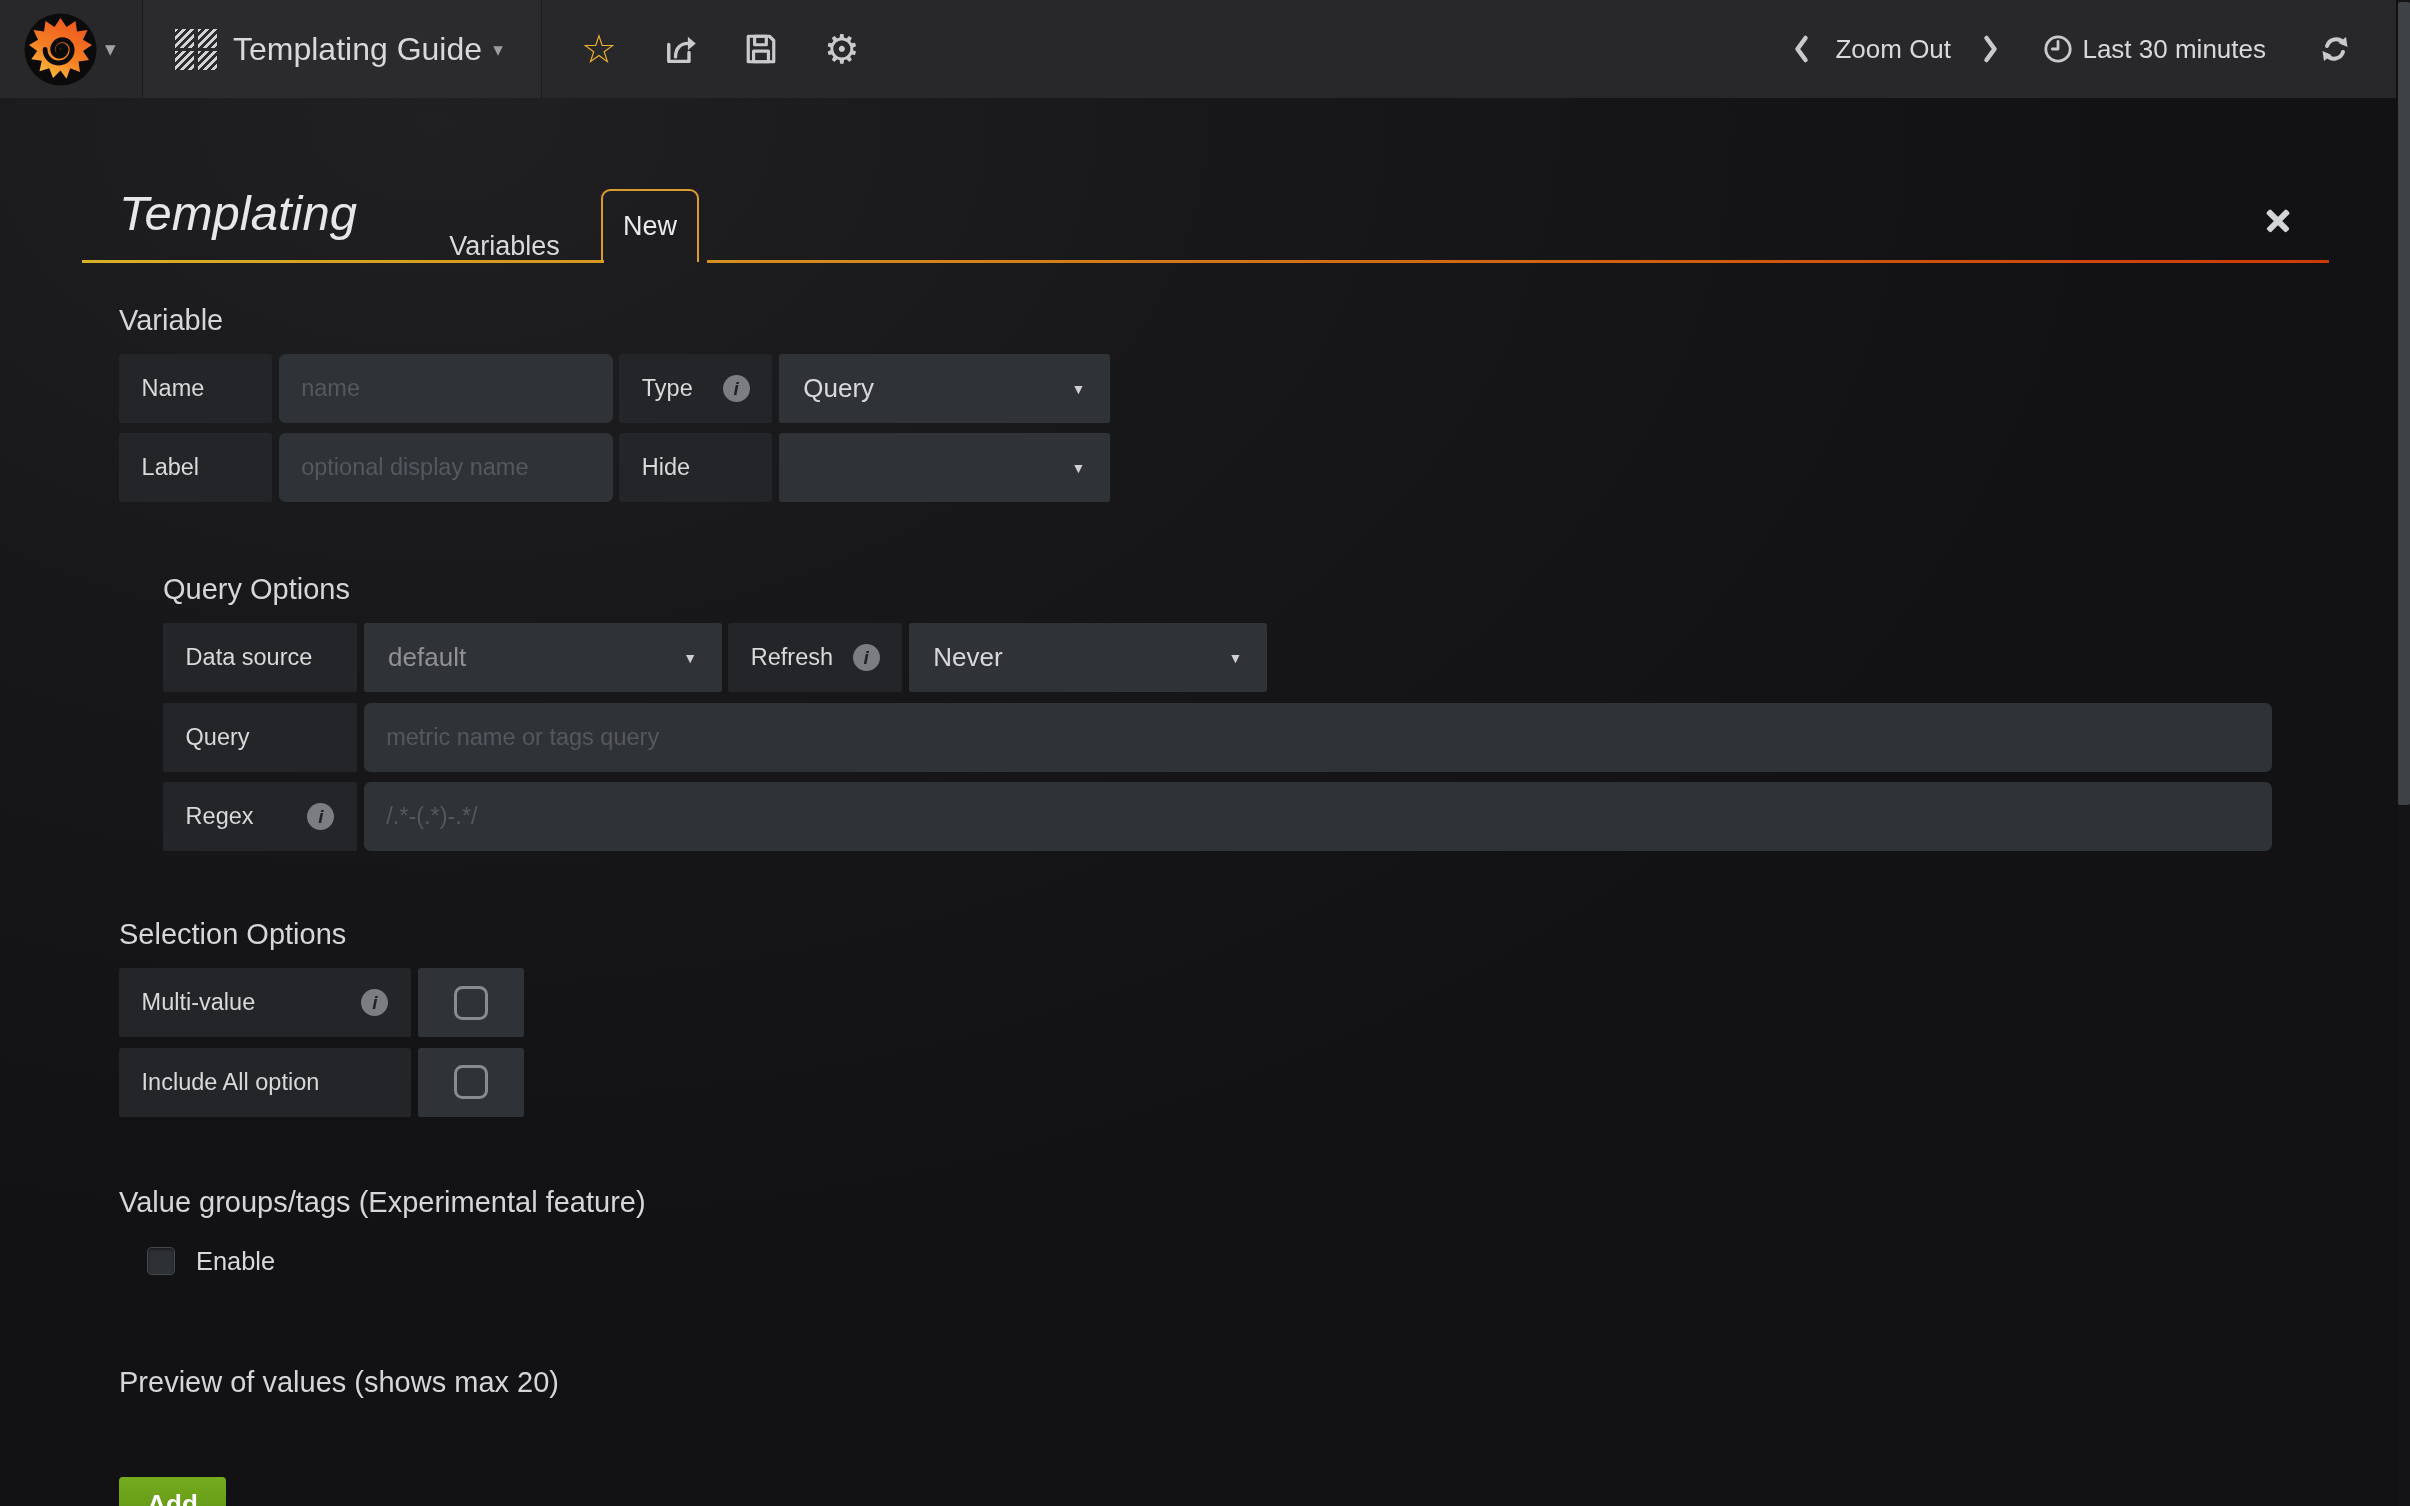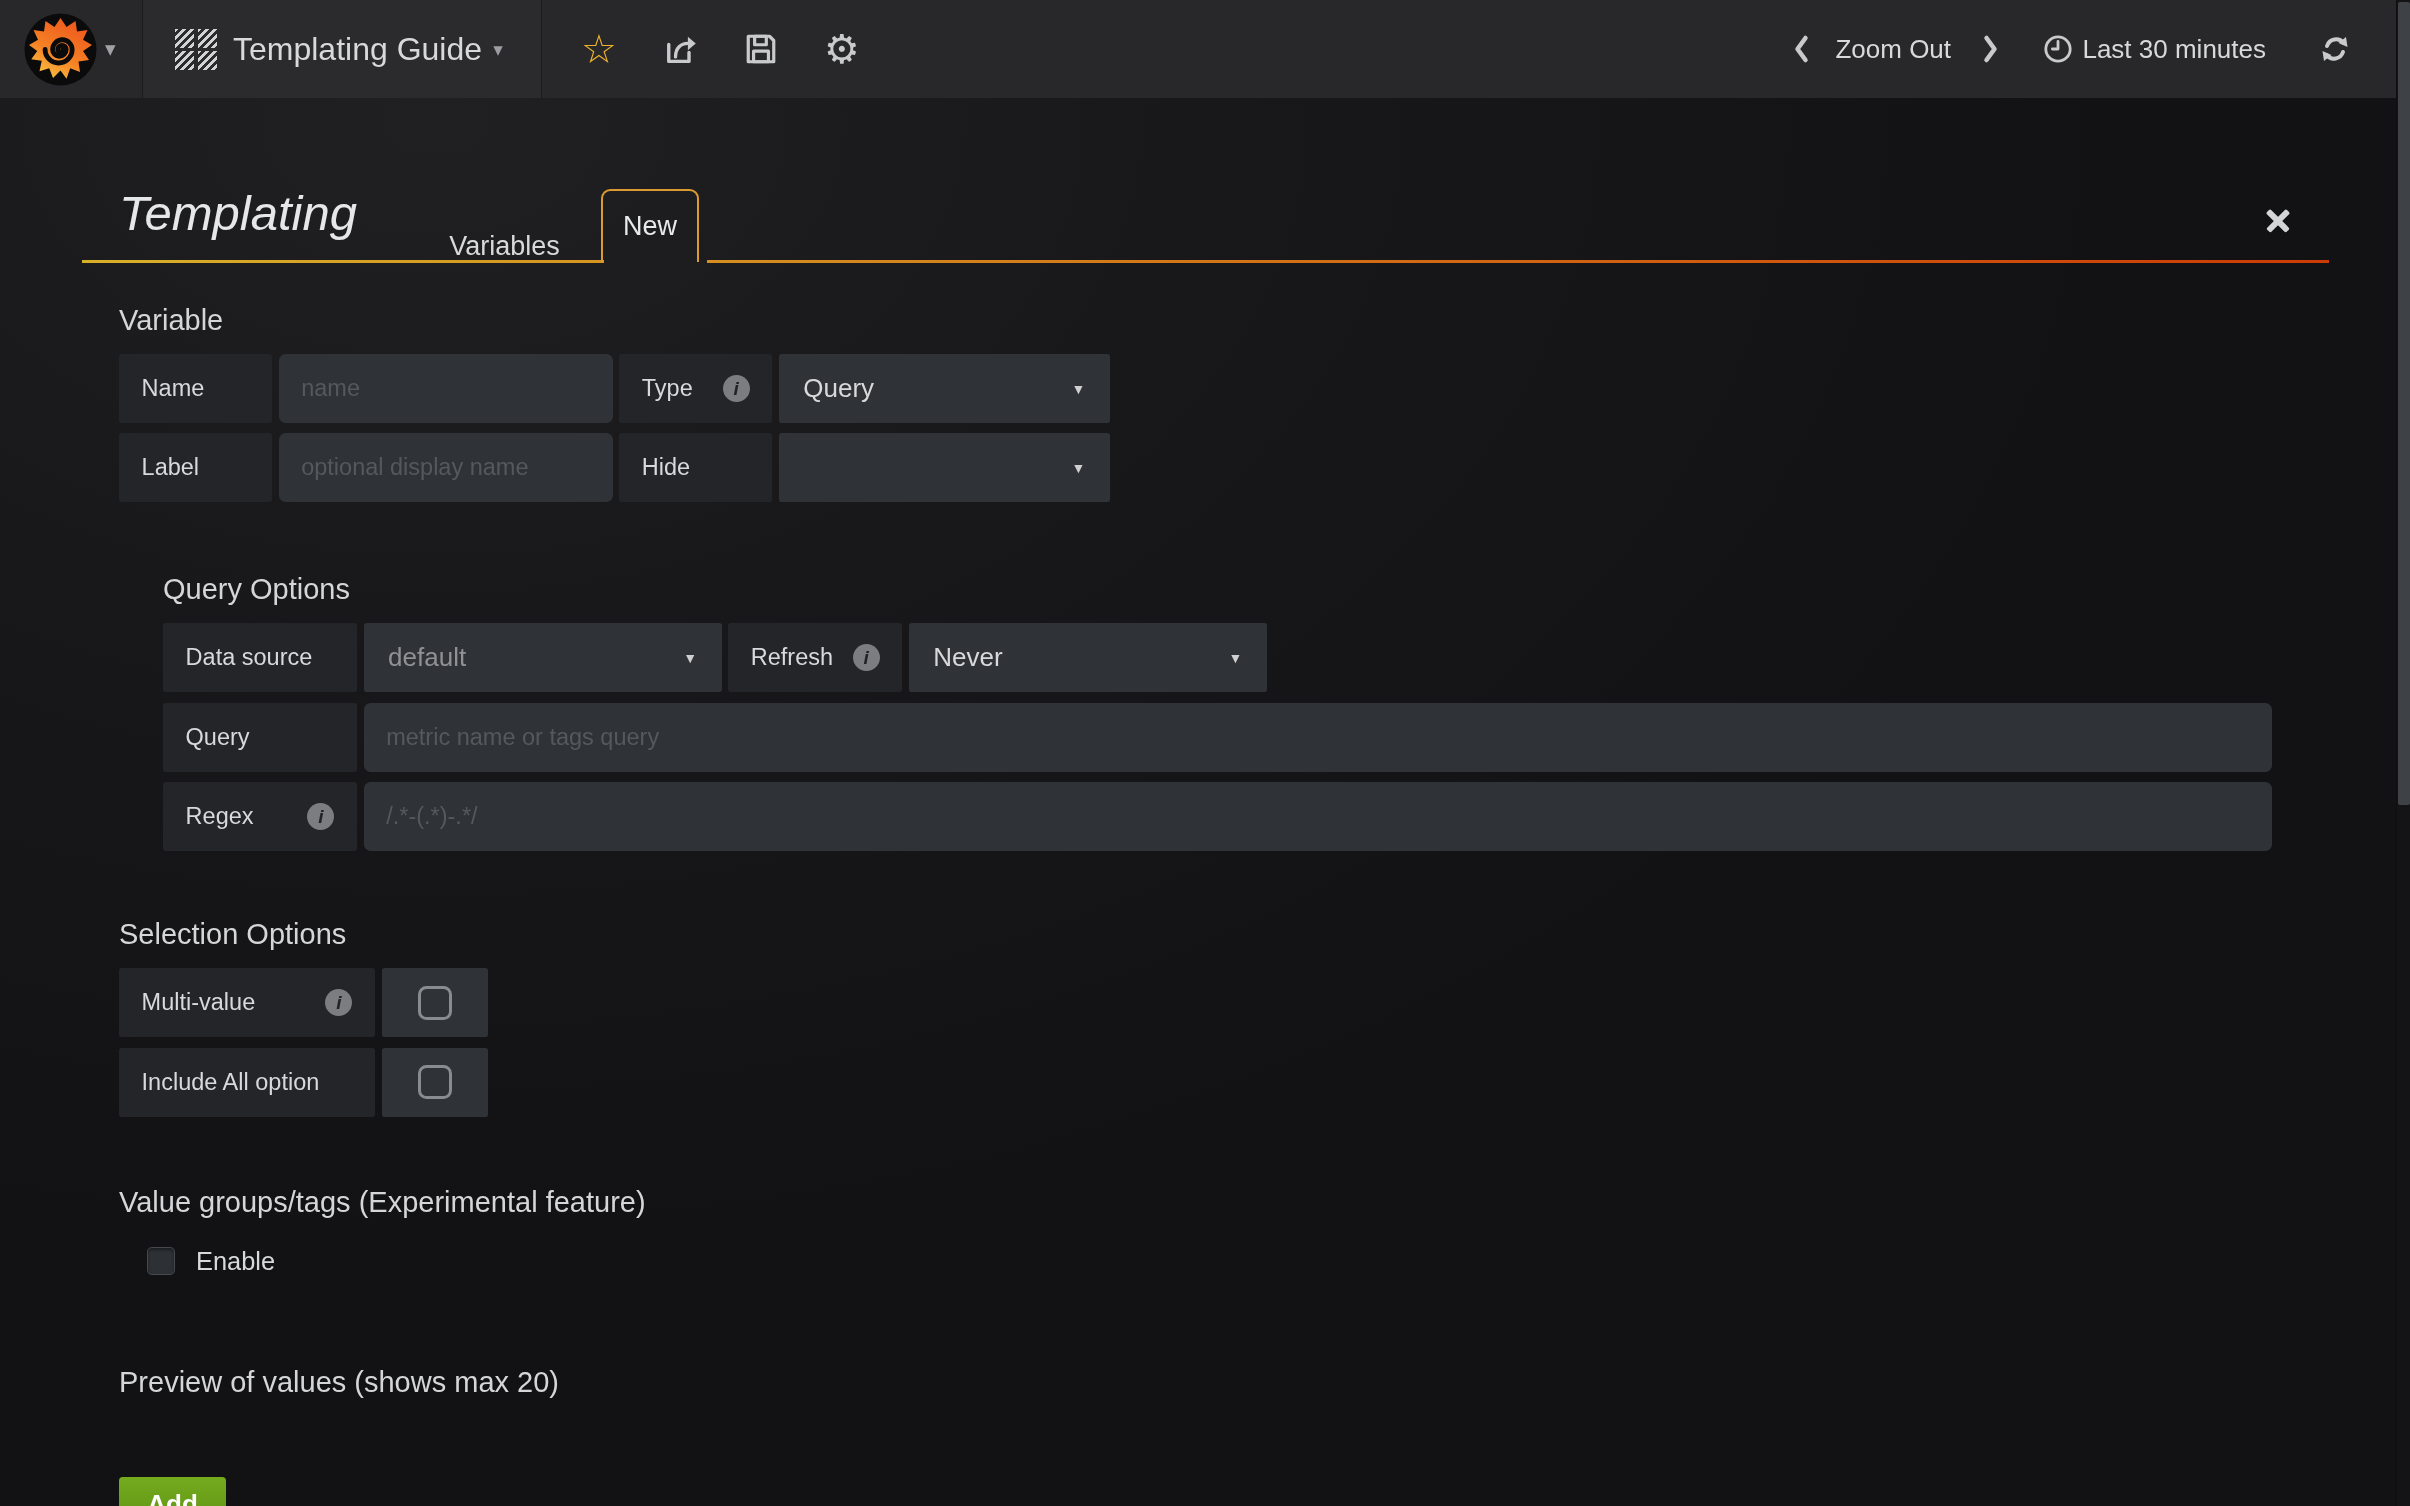--- a/index.html
+++ b/index.html
@@ -56,21 +56,21 @@
   h2.section-heading { font-size:29px; font-weight:400; color:#d5d6d8; line-height:34px; margin-bottom:17px; }
   .sec-variable { margin-top:40px; }
   .sec-query { margin-top:70px;padding-left:44px; }
   .sec-selection { margin-top:66px; }
   .sec-groups { margin-top:68px; }
   .sec-preview { margin-top:86px; }
 
   .row { display:flex; gap:6.6px; margin-bottom:10.4px; height:69px; }
   .form-label { background:#232529; border-radius:2.8px; font-size:23.5px; color:#d8d9da;
     display:flex; align-items:center; justify-content:space-between; padding:0 22.6px; flex:none; }
-  .w163 { width:153px; } .w190 { width:194px; } .w185 { width:174px; } .w272 { width:256px; }
+  .w163 { width:153px; } .w190 { width:194px; } .w185 { width:174px; } .w272 { width:292px; }
   .form-input { background:#2f3237; border:none; outline:none; border-radius:6.6px; padding:0 22.6px;
     font-size:23.5px; color:#d8d9da; font-family:inherit; flex:none; height:69px; }
   .form-input::placeholder { color:#55585d; opacity:1; }
   .w355 { width:334px; } .grow { flex:1 1 auto; }
   .form-select { background:#2f3237; border-radius:2.8px; display:flex; align-items:center; justify-content:space-between;
     padding:0 24.5px; font-size:26px; color:#d8d9da; cursor:pointer; flex:none; }
   .w352 { width:331px; } .w380 { width:358px; }
   .select-caret { font-size:14px; color:#cfd0d2; }
   .dim-value { color:#8f9194; }
   .info-icon { width:27px; height:27px; border-radius:50%; background:#7b7d81; color:#1f2226;

